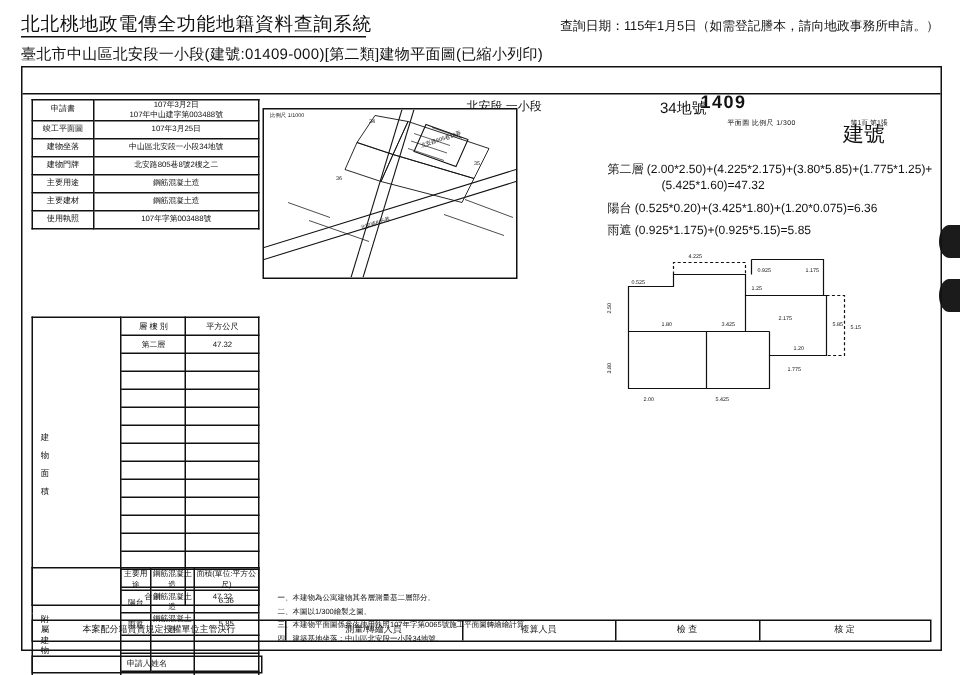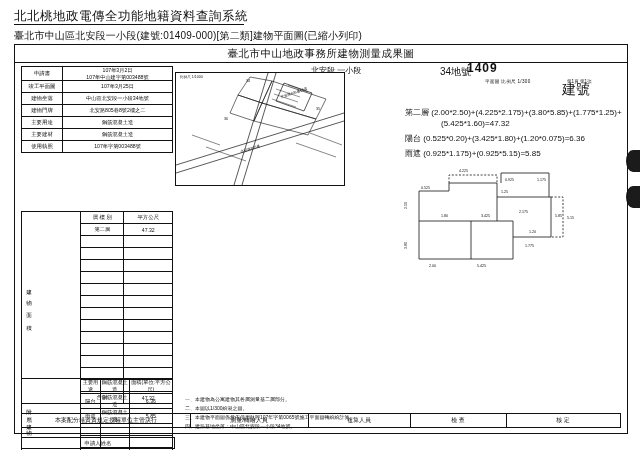--- a/index.html
+++ b/index.html
@@ -77,29 +77,29 @@
   .curl.c2{top:186px;}
 </style>
 </head>
 <body>
 
 <div class="page">
 
   <div class="hdr">
     <div class="hdr-title">北北桃地政電傳全功能地籍資料查詢系統</div>
     <div class="hdr-sub">臺北市中山區北安段一小段(建號:01409-000)[第二類]建物平面圖(已縮小列印)</div>
+    <div class="hdr-right">查詢日期：115年1月5日（如需登記謄本，請向地政事務所申請。）</div>
   </div>
   <div class="rule"></div>
 
   <div class="curl c1"></div>
   <div class="curl c2"></div>
 
   <div class="frame">
 
-    <div class="doc-title">臺北市中山地政事務所建物測量成果圖</div>
     <div class="doc-title-line"></div>
 
     <table class="infotbl">
       <tbody>
           <tr>
         <td class="lbl">申請書</td>
         <td class="val">107年3月2日<br>107年中山建字第003488號</td>
       </tr>
       <tr>
         <td class="lbl">竣工平面圖</td>

